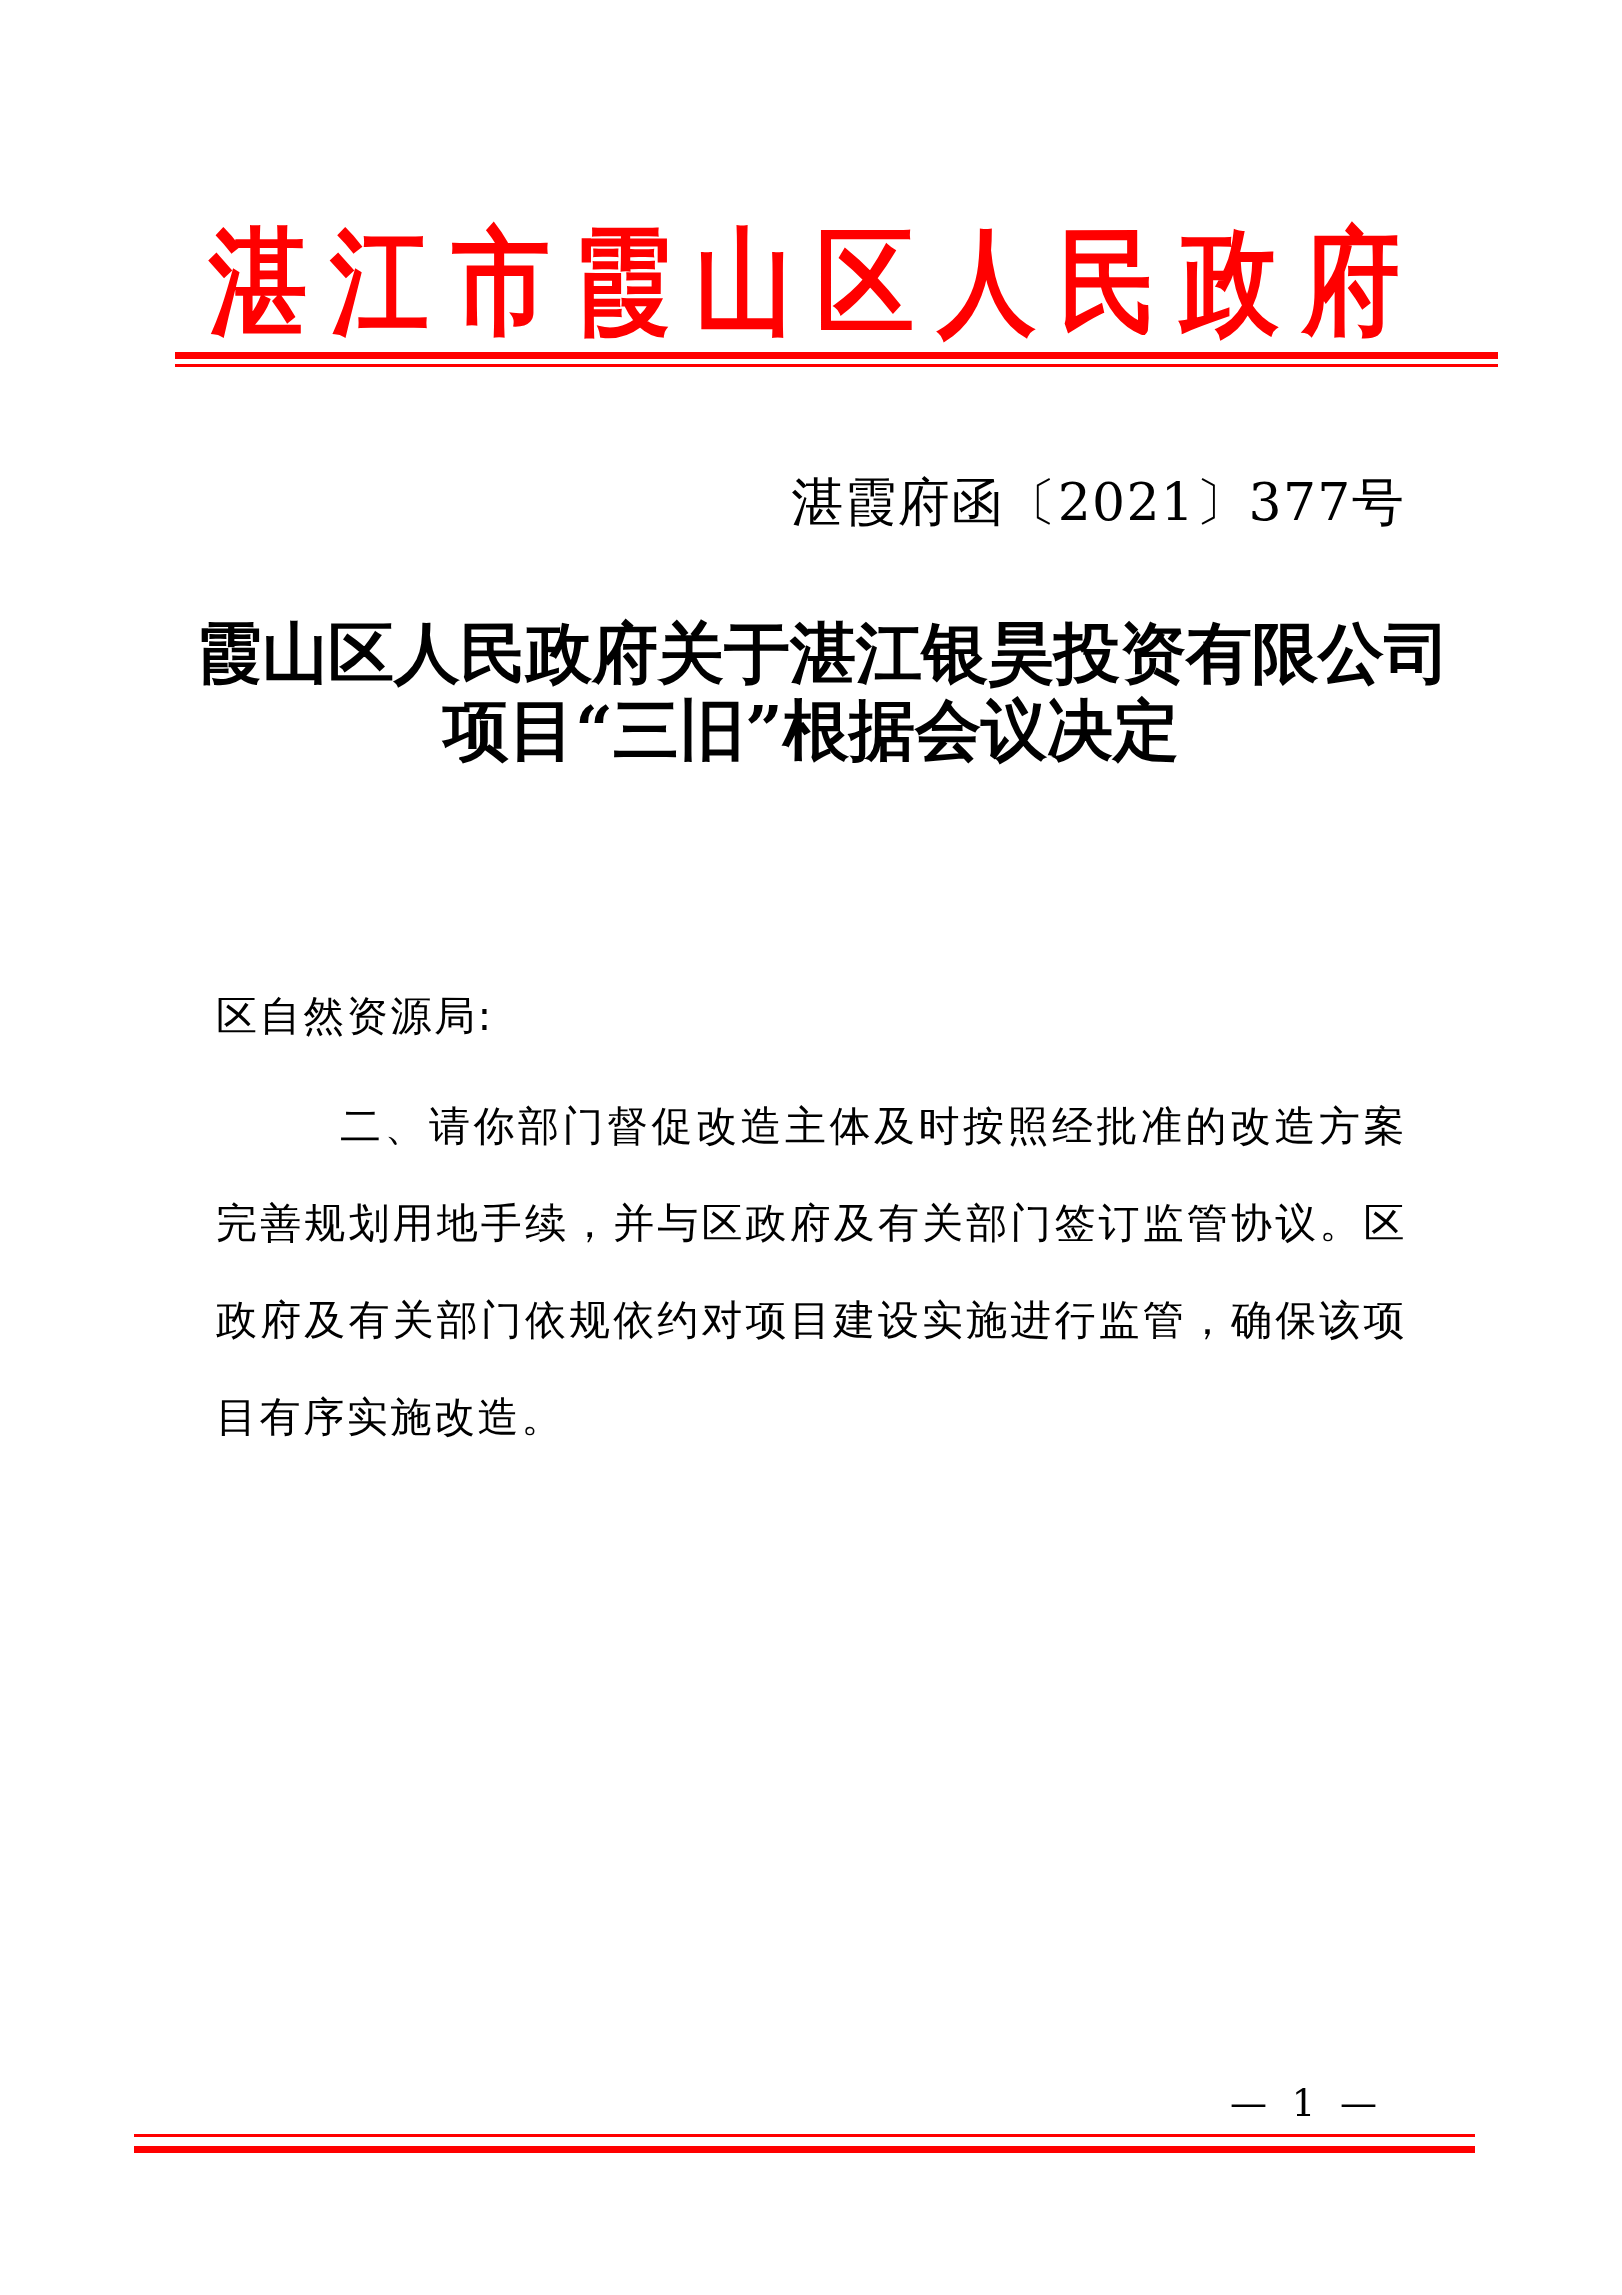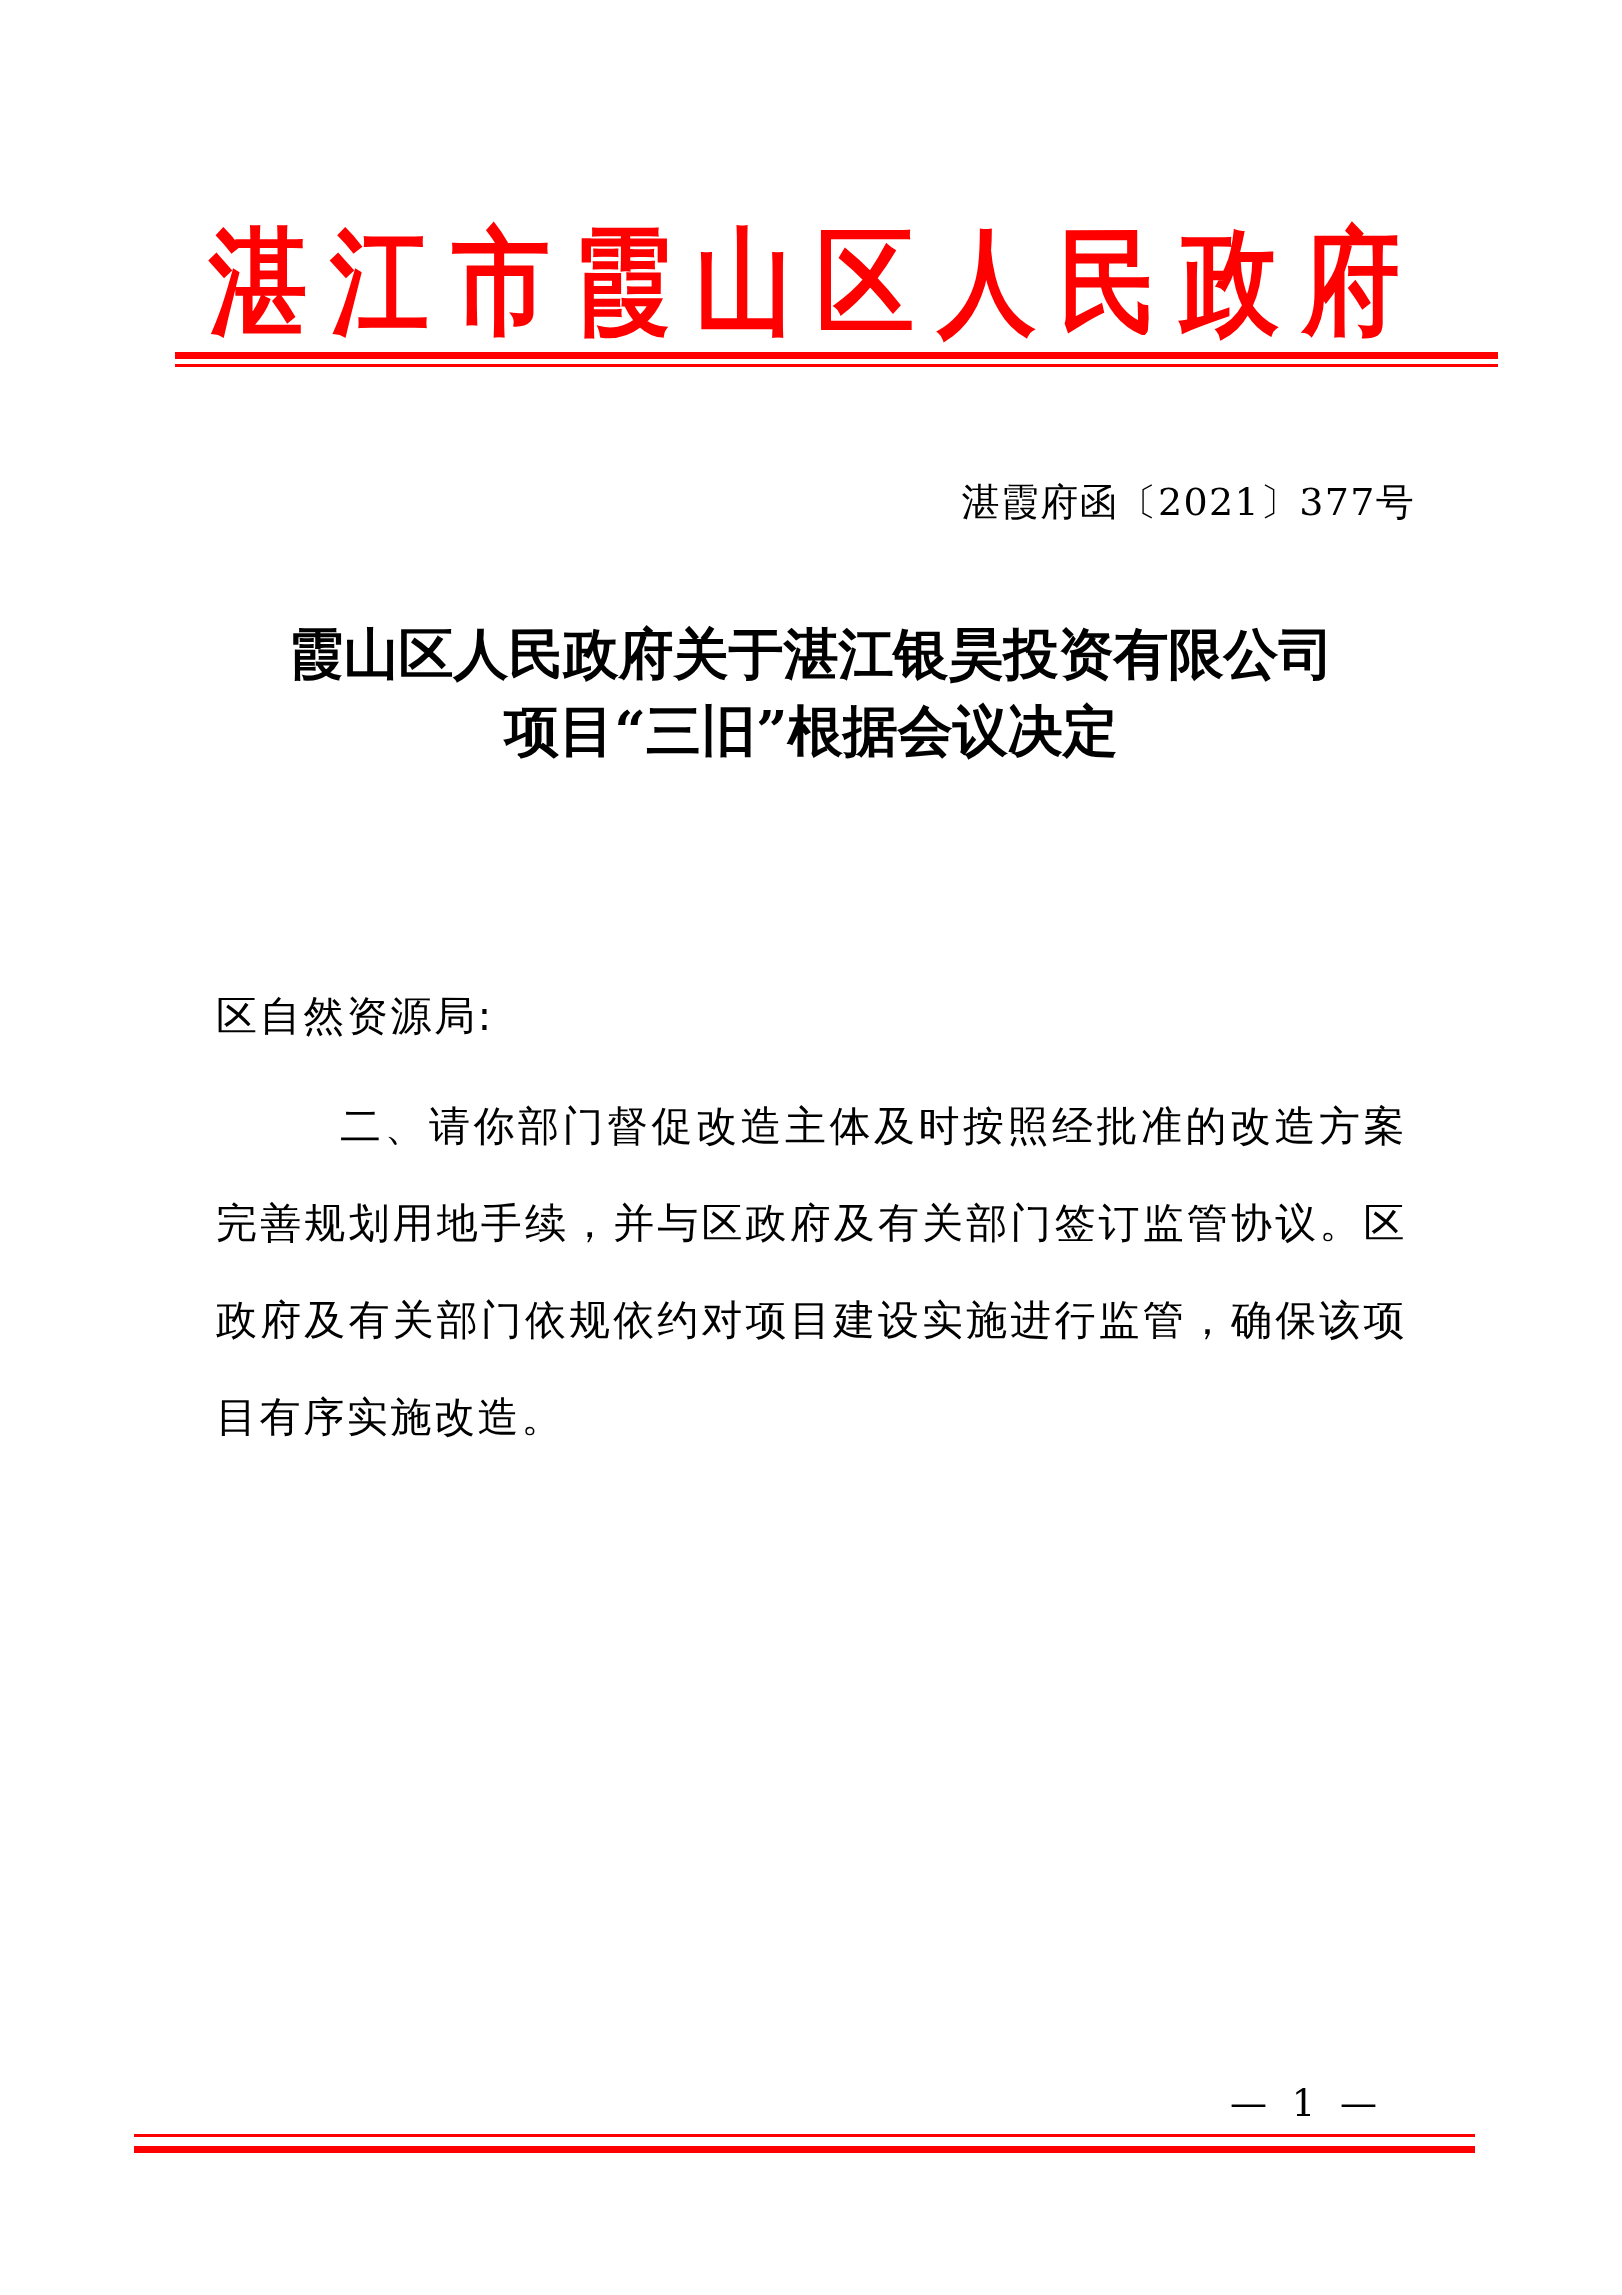--- a/index.html
+++ b/index.html
@@ -37,37 +37,37 @@
     .masthead span { display: inline-block; }
 
     .rule { position: absolute; background: #ff0000; }
     .top-thick { left: 175px; top: 352px; width: 1323px; height: 6.5px; }
     .top-thin  { left: 175px; top: 364px; width: 1323px; height: 2.6px; }
     .bot-thin  { left: 134px; top: 2134px; width: 1341px; height: 2.6px; }
     .bot-thick { left: 134px; top: 2146px; width: 1341px; height: 6.5px; }
 
     .doc-number {
       position: absolute;
-      right: 208px;
+      right: 218px;
       top: 476px;
-      font-size: 38px;
+      font-size: 52px;
       line-height: 52px;
       letter-spacing: 1.3px;
       font-family: "DejaVu Serif", "Liberation Serif", serif;
     }
 
     .title {
       position: absolute;
       left: 196px;
       width: 1230px;
       top: 615px;
       text-align: center;
       font-family: "DejaVu Serif", "Liberation Serif", serif;
       font-weight: bold;
-      font-size: 55px;
+      font-size: 66px;
       line-height: 77px;
     }
     .title div { white-space: nowrap; }
 
     .body {
       position: absolute;
       left: 203px;
       width: 1217px;
       top: 955px;
       font-family: "DejaVu Sans", "Liberation Sans", sans-serif;

